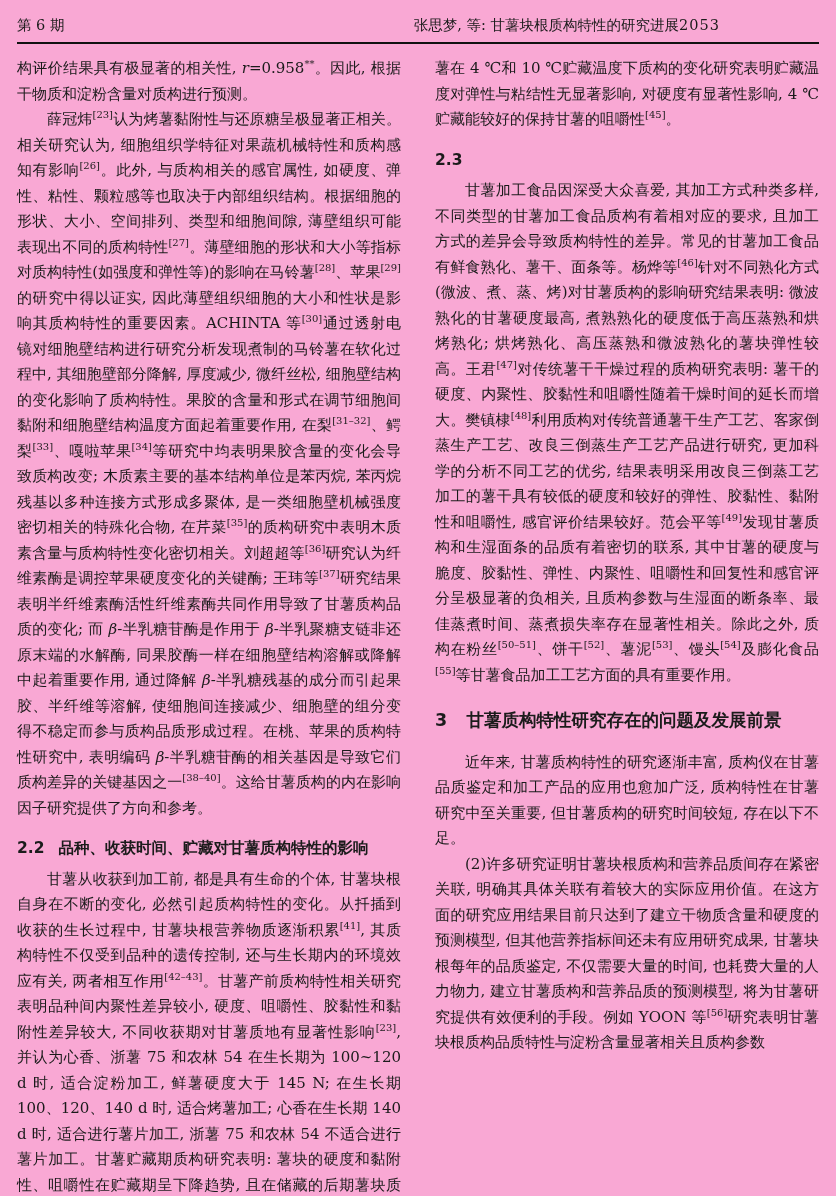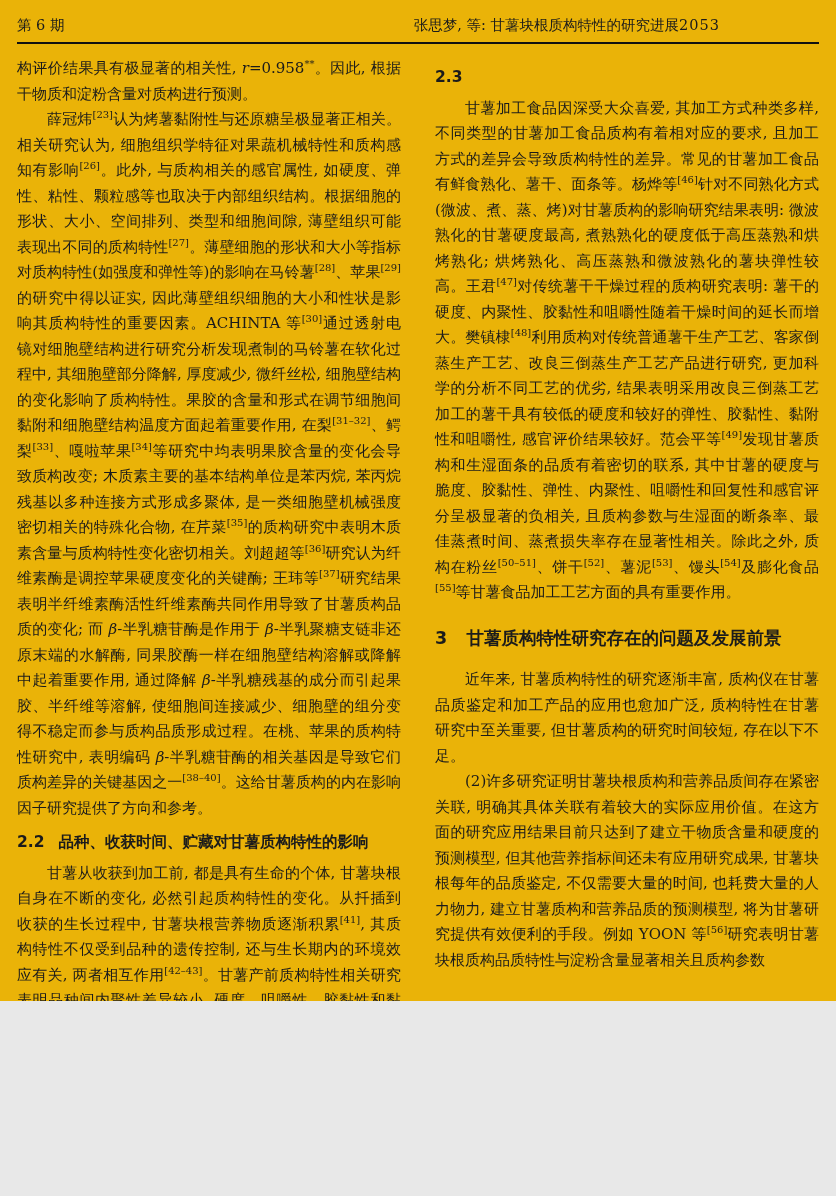--- a/index.html
+++ b/index.html
@@ -1,21 +1,21 @@
 <!DOCTYPE html>
 <html lang="zh"><head>
 <meta charset="utf-8">
 <style>
   html, body { margin: 0; padding: 0; background: #e8e8e8; }
   .page {
     position: relative;
     width: 836px;
-    height: 1001px;
+    height: 1196px;
     margin: 0 auto;
-    background: #eab308;
+    background: #f9a8d4;
     color: #1b1b1b;
     font-family: "DejaVu Serif", "Liberation Serif", serif;
     font-size: 15px;
     line-height: 25.5px;
     overflow: hidden;
     box-sizing: border-box;
   }
   .running-head {
     display: flex;
     align-items: baseline;
@@ -50,21 +50,21 @@
   sup {
     font-size: 10px;
     line-height: 0;
     vertical-align: super;
   }
   i { font-style: italic; }
   .sec-heading {
     font-family: "DejaVu Sans", "Liberation Sans", sans-serif;
     font-weight: 700;
     font-size: 15.5px;
-    margin: 9px 0 5px 0;
+    margin: 15px 0 5px 0;
     text-indent: 0;
     display: flex;
     align-items: baseline;
   }
   .sec-heading .num { margin-right: 0.9em; }
   .sec-heading.level1 {
     font-size: 17.5px;
     margin: 20px 0 16px 0;
   }
   .sec-heading.level1 .num { margin-right: 1.1em; }
@@ -87,20 +87,21 @@
       <p class="noindent">构评价结果具有极显著的相关性, <i>r</i>=0.958<sup>**</sup>。因此, 根据干物质和淀粉含量对质构进行预测。</p>
       <p>薛冠炜<sup>[23]</sup>认为烤薯黏附性与还原糖呈极显著正相关。相关研究认为, 细胞组织学特征对果蔬机械特性和质构感知有影响<sup>[26]</sup>。此外, 与质构相关的感官属性, 如硬度、弹性、粘性、颗粒感等也取决于内部组织结构。根据细胞的形状、大小、空间排列、类型和细胞间隙, 薄壁组织可能表现出不同的质构特性<sup>[27]</sup>。薄壁细胞的形状和大小等指标对质构特性(如强度和弹性等)的影响在马铃薯<sup>[28]</sup>、苹果<sup>[29]</sup>的研究中得以证实, 因此薄壁组织细胞的大小和性状是影响其质构特性的重要因素。ACHINTA 等<sup>[30]</sup>通过透射电镜对细胞壁结构进行研究分析发现煮制的马铃薯在软化过程中, 其细胞壁部分降解, 厚度减少, 微纤丝松, 细胞壁结构的变化影响了质构特性。果胶的含量和形式在调节细胞间黏附和细胞壁结构温度方面起着重要作用, 在梨<sup>[31–32]</sup>、鳄梨<sup>[33]</sup>、嘎啦苹果<sup>[34]</sup>等研究中均表明果胶含量的变化会导致质构改变; 木质素主要的基本结构单位是苯丙烷, 苯丙烷残基以多种连接方式形成多聚体, 是一类细胞壁机械强度密切相关的特殊化合物, 在芹菜<sup>[35]</sup>的质构研究中表明木质素含量与质构特性变化密切相关。刘超超等<sup>[36]</sup>研究认为纤维素酶是调控苹果硬度变化的关键酶; 王玮等<sup>[37]</sup>研究结果表明半纤维素酶活性纤维素酶共同作用导致了甘薯质构品质的变化; 而 <i>β</i>-半乳糖苷酶是作用于 <i>β</i>-半乳聚糖支链非还原末端的水解酶, 同果胶酶一样在细胞壁结构溶解或降解中起着重要作用, 通过降解 <i>β</i>-半乳糖残基的成分而引起果胶、半纤维等溶解, 使细胞间连接减少、细胞壁的组分变得不稳定而参与质构品质形成过程。在桃、苹果的质构特性研究中, 表明编码 <i>β</i>-半乳糖苷酶的相关基因是导致它们质构差异的关键基因之一<sup>[38–40]</sup>。这给甘薯质构的内在影响因子研究提供了方向和参考。</p>
       <div class="sec-heading">
         <span class="num">2.2</span>
         <span>品种、收获时间、贮藏对甘薯质构特性的影响</span>
       </div>
       <p>甘薯从收获到加工前, 都是具有生命的个体, 甘薯块根自身在不断的变化, 必然引起质构特性的变化。从扦插到收获的生长过程中, 甘薯块根营养物质逐渐积累<sup>[41]</sup>, 其质构特性不仅受到品种的遗传控制, 还与生长期内的环境效应有关, 两者相互作用<sup>[42–43]</sup>。甘薯产前质构特性相关研究表明品种间内聚性差异较小, 硬度、咀嚼性、胶黏性和黏附性差异较大, 不同收获期对甘薯质地有显著性影响<sup>[23]</sup>, 并认为心香、浙薯 75 和农林 54 在生长期为 100~120 d 时, 适合淀粉加工, 鲜薯硬度大于 145 N; 在生长期 100、120、140 d 时, 适合烤薯加工; 心香在生长期 140 d 时, 适合进行薯片加工, 浙薯 75 和农林 54 不适合进行薯片加工。甘薯贮藏期质构研究表明: 薯块的硬度和黏附性、咀嚼性在贮藏期呈下降趋势, 且在储藏的后期薯块质构特性变化较快, 薯块的黏附性和咀嚼性随着薯块的增大而增加。甘</p>
     </div>
 
     <div class="col">
+      <p class="noindent">薯在 4 ℃和 10 ℃贮藏温度下质构的变化研究表明贮藏温度对弹性与粘结性无显著影响, 对硬度有显著性影响, 4 ℃贮藏能较好的保持甘薯的咀嚼性<sup>[45]</sup>。</p>
       <div class="sec-heading">
         <span class="num">2.3</span>
       </div>
       <p>甘薯加工食品因深受大众喜爱, 其加工方式种类多样, 不同类型的甘薯加工食品质构有着相对应的要求, 且加工方式的差异会导致质构特性的差异。常见的甘薯加工食品有鲜食熟化、薯干、面条等。杨烨等<sup>[46]</sup>针对不同熟化方式(微波、煮、蒸、烤)对甘薯质构的影响研究结果表明: 微波熟化的甘薯硬度最高, 煮熟熟化的硬度低于高压蒸熟和烘烤熟化; 烘烤熟化、高压蒸熟和微波熟化的薯块弹性较高。王君<sup>[47]</sup>对传统薯干干燥过程的质构研究表明: 薯干的硬度、内聚性、胶黏性和咀嚼性随着干燥时间的延长而增大。樊镇棣<sup>[48]</sup>利用质构对传统普通薯干生产工艺、客家倒蒸生产工艺、改良三倒蒸生产工艺产品进行研究, 更加科学的分析不同工艺的优劣, 结果表明采用改良三倒蒸工艺加工的薯干具有较低的硬度和较好的弹性、胶黏性、黏附性和咀嚼性, 感官评价结果较好。范会平等<sup>[49]</sup>发现甘薯质构和生湿面条的品质有着密切的联系, 其中甘薯的硬度与脆度、胶黏性、弹性、内聚性、咀嚼性和回复性和感官评分呈极显著的负相关, 且质构参数与生湿面的断条率、最佳蒸煮时间、蒸煮损失率存在显著性相关。除此之外, 质构在粉丝<sup>[50–51]</sup>、饼干<sup>[52]</sup>、薯泥<sup>[53]</sup>、馒头<sup>[54]</sup>及膨化食品<sup>[55]</sup>等甘薯食品加工工艺方面的具有重要作用。</p>
       <div class="sec-heading level1">
         <span class="num">3</span>
         <span>甘薯质构特性研究存在的问题及发展前景</span>
       </div>
       <p>近年来, 甘薯质构特性的研究逐渐丰富, 质构仪在甘薯品质鉴定和加工产品的应用也愈加广泛, 质构特性在甘薯研究中至关重要, 但甘薯质构的研究时间较短, 存在以下不足。</p>
       <p>(2)许多研究证明甘薯块根质构和营养品质间存在紧密关联, 明确其具体关联有着较大的实际应用价值。在这方面的研究应用结果目前只达到了建立干物质含量和硬度的预测模型, 但其他营养指标间还未有应用研究成果, 甘薯块根每年的品质鉴定, 不仅需要大量的时间, 也耗费大量的人力物力, 建立甘薯质构和营养品质的预测模型, 将为甘薯研究提供有效便利的手段。例如 YOON 等<sup>[56]</sup>研究表明甘薯块根质构品质特性与淀粉含量显著相关且质构参数</p>

